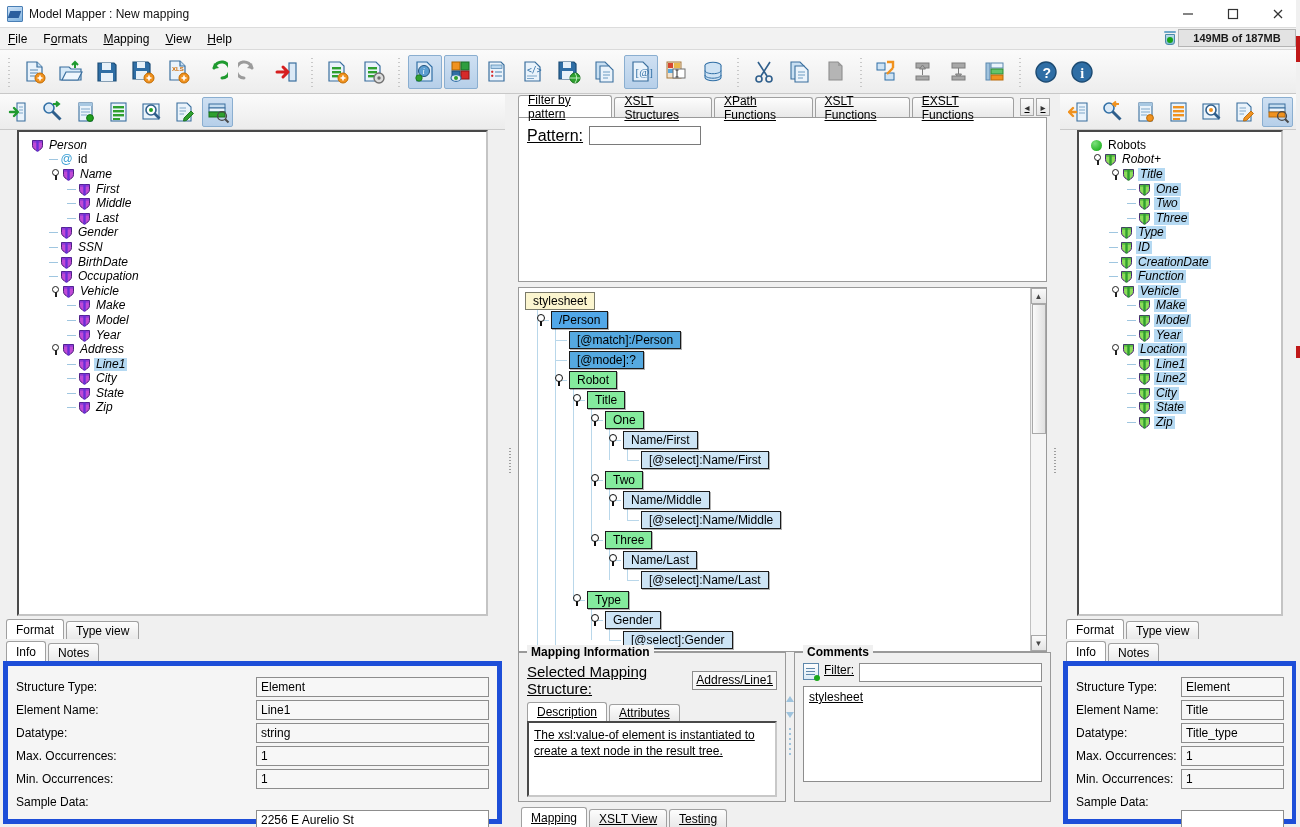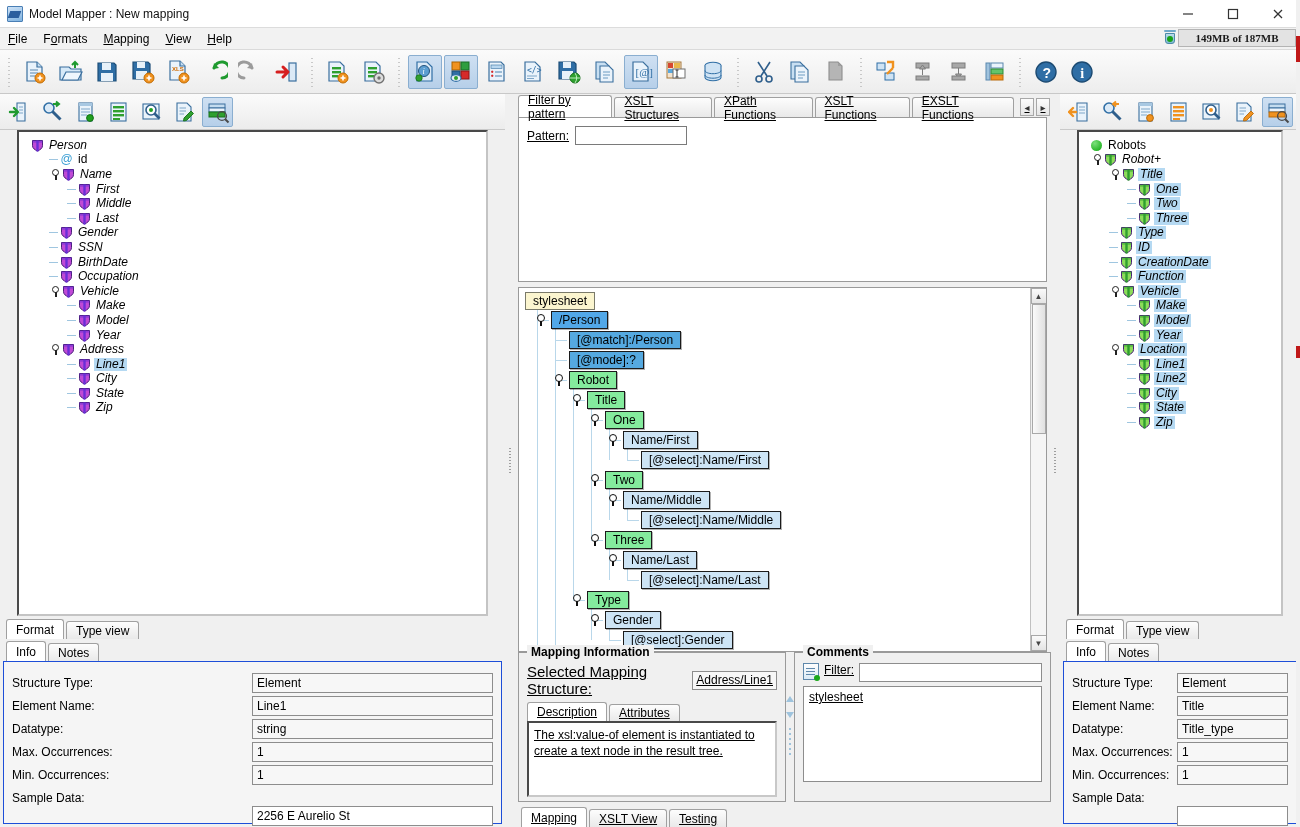--- a/index.html
+++ b/index.html
@@ -56,21 +56,21 @@
     display: flex; align-items: center;
     position: relative;
   }
   .menuitem {
     padding: 2px 8px; font-size: 12px; color: #000;
     line-height: 16px; cursor: default;
   }
   .menuitem .mn { text-decoration: underline; }
   .memwrap {
     position: absolute; right: 4px; top: 1px;
-    display: flex; align-items: flex-start; gap: 0; font-family: Liberation Serif, serif;
+    display: flex; align-items: center; gap: 0;
   }
   .trash-icon { width: 16px; height: 16px; position: relative; }
   .trash-icon .lid { position:absolute; left:2px; top:1px; width:12px; height:2px; background:#6fa8c9; border-radius:1px;}
   .trash-icon .can { position:absolute; left:3px; top:4px; width:10px; height:11px; background:linear-gradient(180deg,#b9dcea,#7fb9d4); border:1px solid #4d8aa8; border-radius:0 0 3px 3px;}
   .trash-icon .dot { position:absolute; left:5px; top:7px; width:6px; height:6px; background:#19a319; border-radius:50%;}
   .membar {
     background: #e3e3e3; border: 1px solid #b4b4b4;
     font-size: 11px; padding: 2px 14px; font-weight: bold;
     color: #1a1a1a; min-width: 118px; text-align: center;
   }
@@ -183,21 +183,21 @@
   .tab.sel { background: #fff; height: 22px; font-weight: normal; }
   .tabnav { display:flex; align-items:center; gap:2px; margin-left:4px; height:20px;}
   .tabnav .arw { width:14px; height:18px; display:flex; align-items:center; justify-content:center;
                  font-size:10px; color:#333; border:1px solid #a8a8a8; background:linear-gradient(180deg,#fcfcfc,#e6e6e6);}
 
   .filter-box {
     background:#fff; border:1px solid #9a9a9a;
     margin: 0 3px; padding: 8px 0 0 8px; height: 165px;
   }
   .filter-row { display:flex; align-items:center; gap:6px; }
-  .filter-row label { font-size:12px; }
+  .filter-row label { font-size:16px; }
   .filter-row input {
     width: 112px; height: 19px; border: 1px solid #7a7a7a; font-size:12px;
     padding: 0 3px; background:#fff;
   }
 
   
   .map-pane {
     flex: 1; background:#fff; border:1px solid #9a9a9a;
     margin: 5px 3px 0 3px; position: relative; overflow: hidden; min-height:0;
   }
@@ -247,21 +247,21 @@
   }
   .stab {
     height:18px; padding:0 9px; font-size:12px; display:flex; align-items:center;
     background:linear-gradient(180deg,#fdfdfd,#e9e9e9);
     border:1px solid #a0a0a0; border-bottom:none; border-radius:3px 3px 0 0;
     margin-right:2px;
   }
   .stab.sel { background:#fff; height:20px; }
 
   .info-panel {
-    background:#f5f5f5; border:1px solid #1d4ed8;
+    background:#f5f5f5; border:5px solid #1d4ed8;
     margin:0 3px 3px 3px; padding: 10px 8px 6px 8px;
     height: 163px;
   }
   .inforow { display:flex; align-items:center; height:22px; margin-bottom:1px; }
   .infolabel { width: 240px; font-size:12px; }
   .infolabel.narrow { width: 105px; }
   .infoval {
     flex:1; height:20px; border:1px solid #8d8d8d; background:#f7f7f7;
     font-size:12px; padding:1px 4px; line-height:17px; color:#000;
     overflow:hidden; white-space:nowrap;

